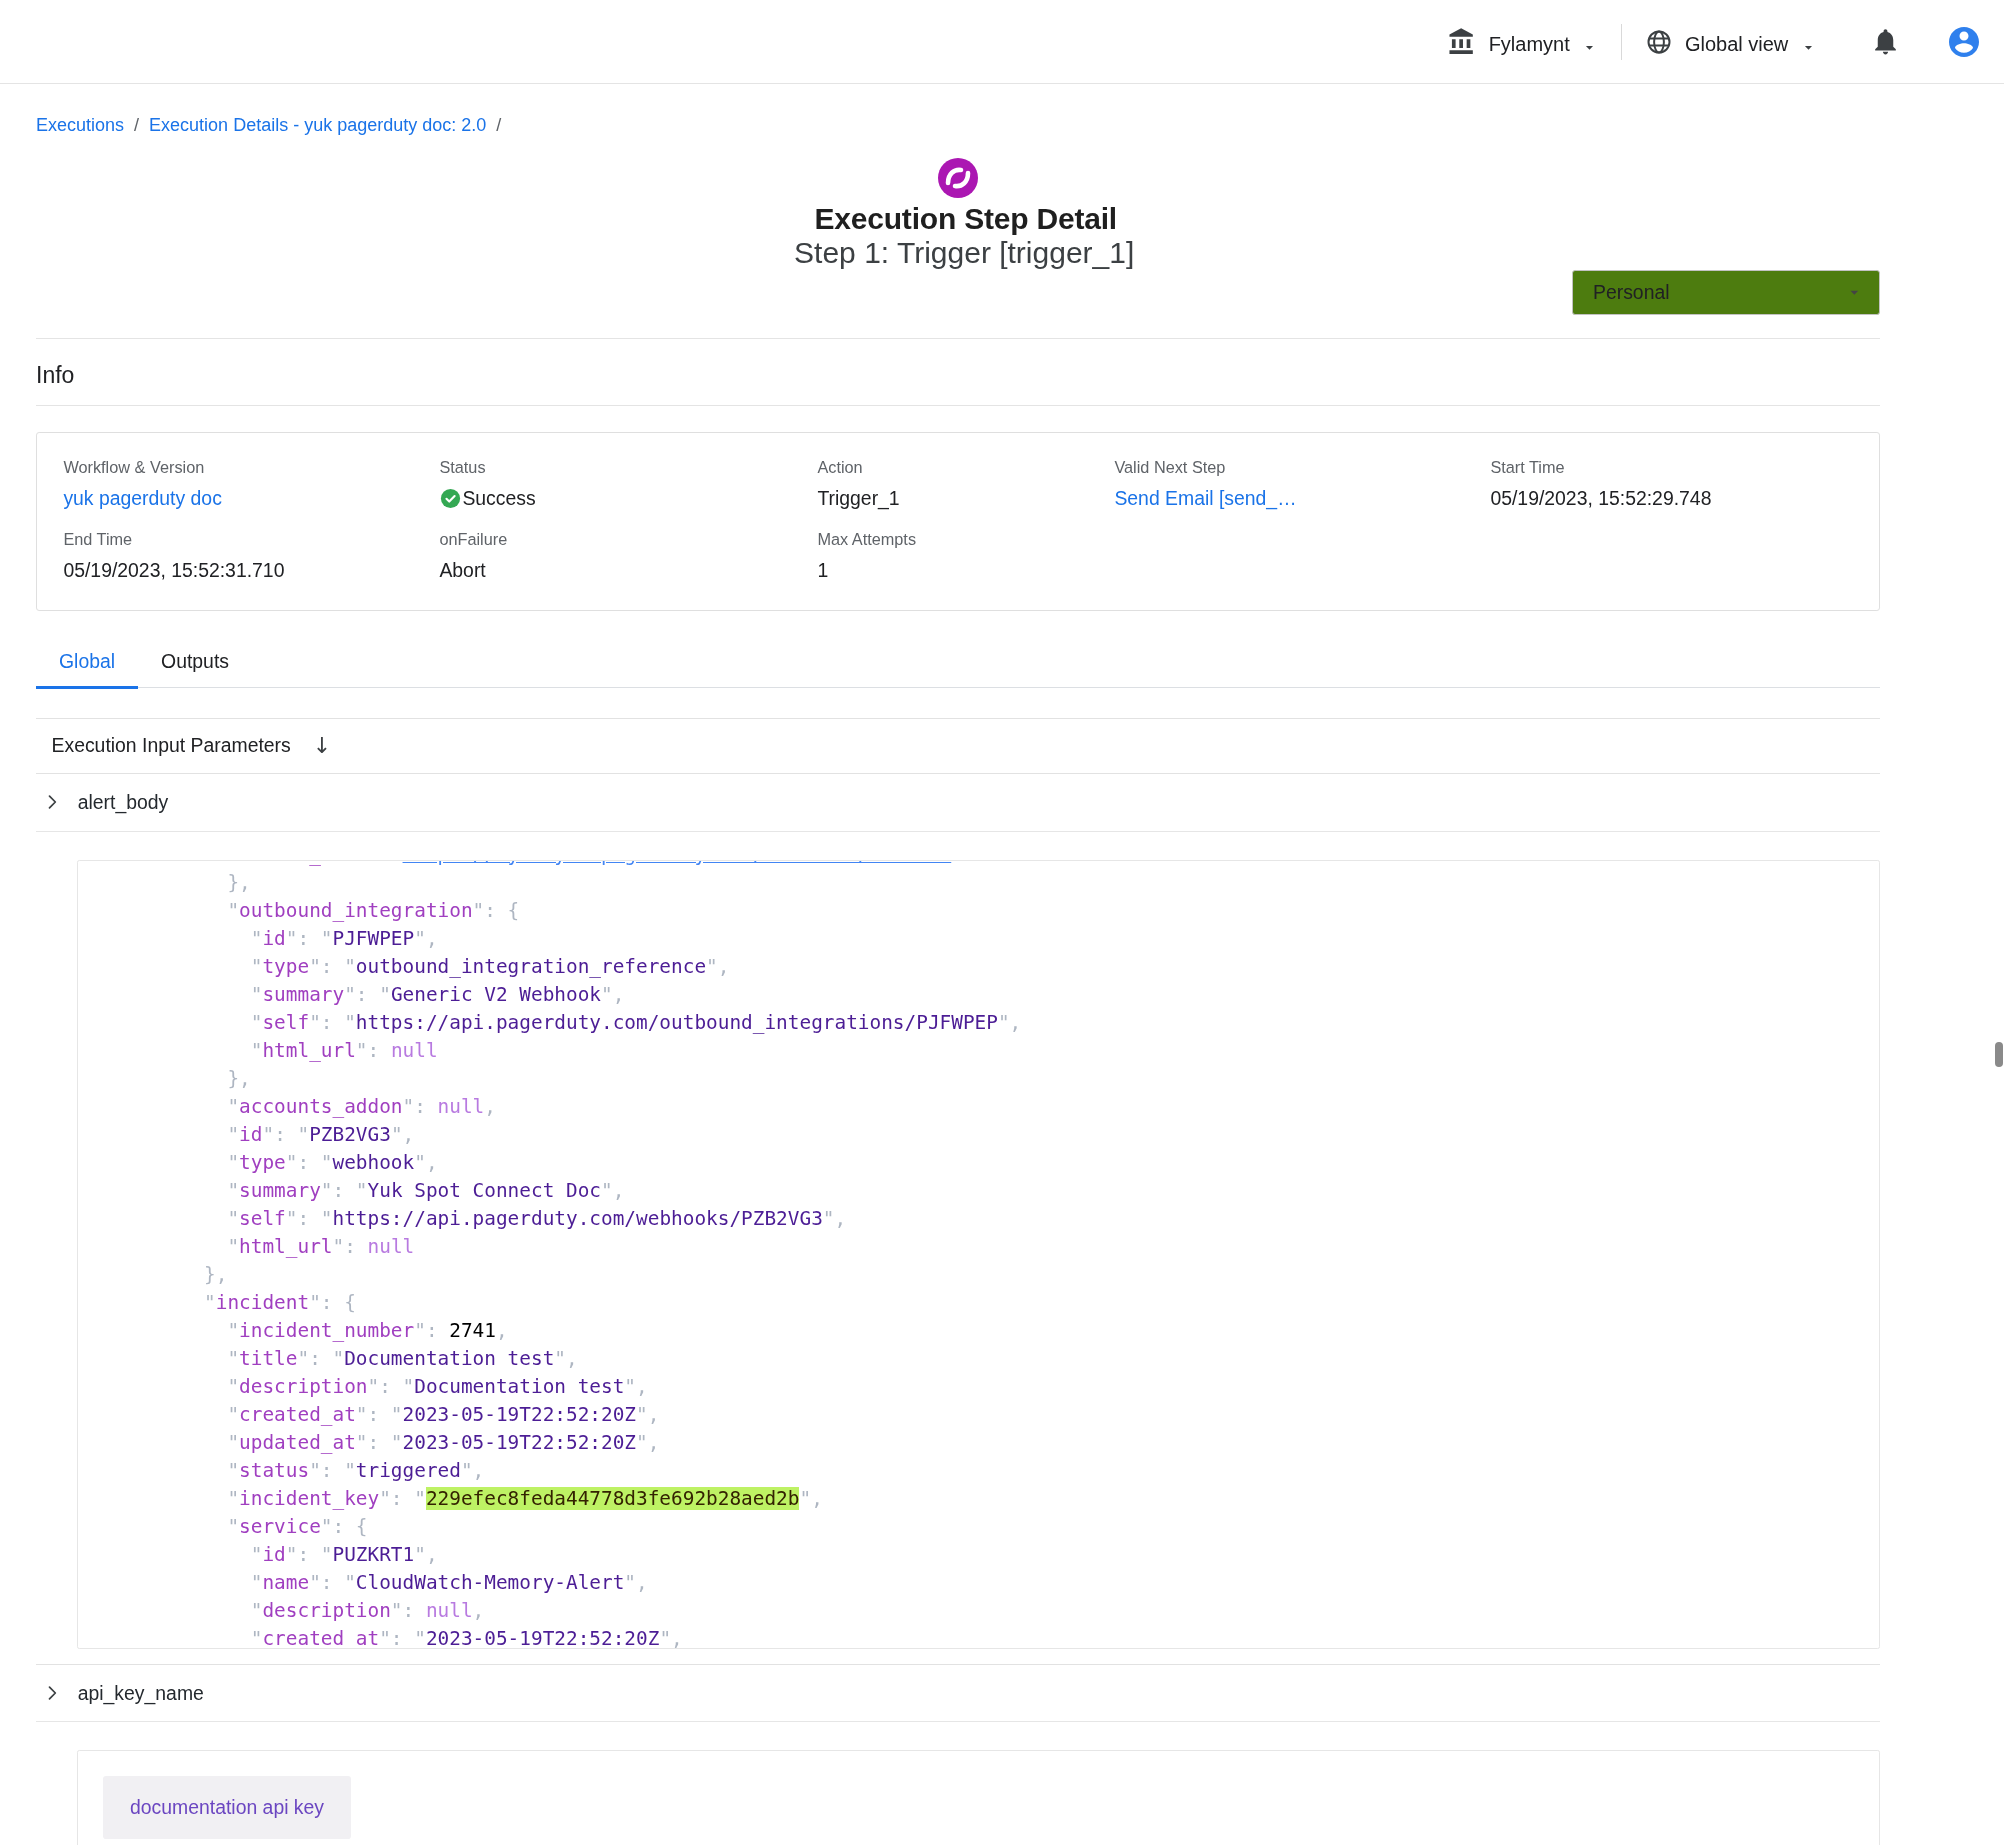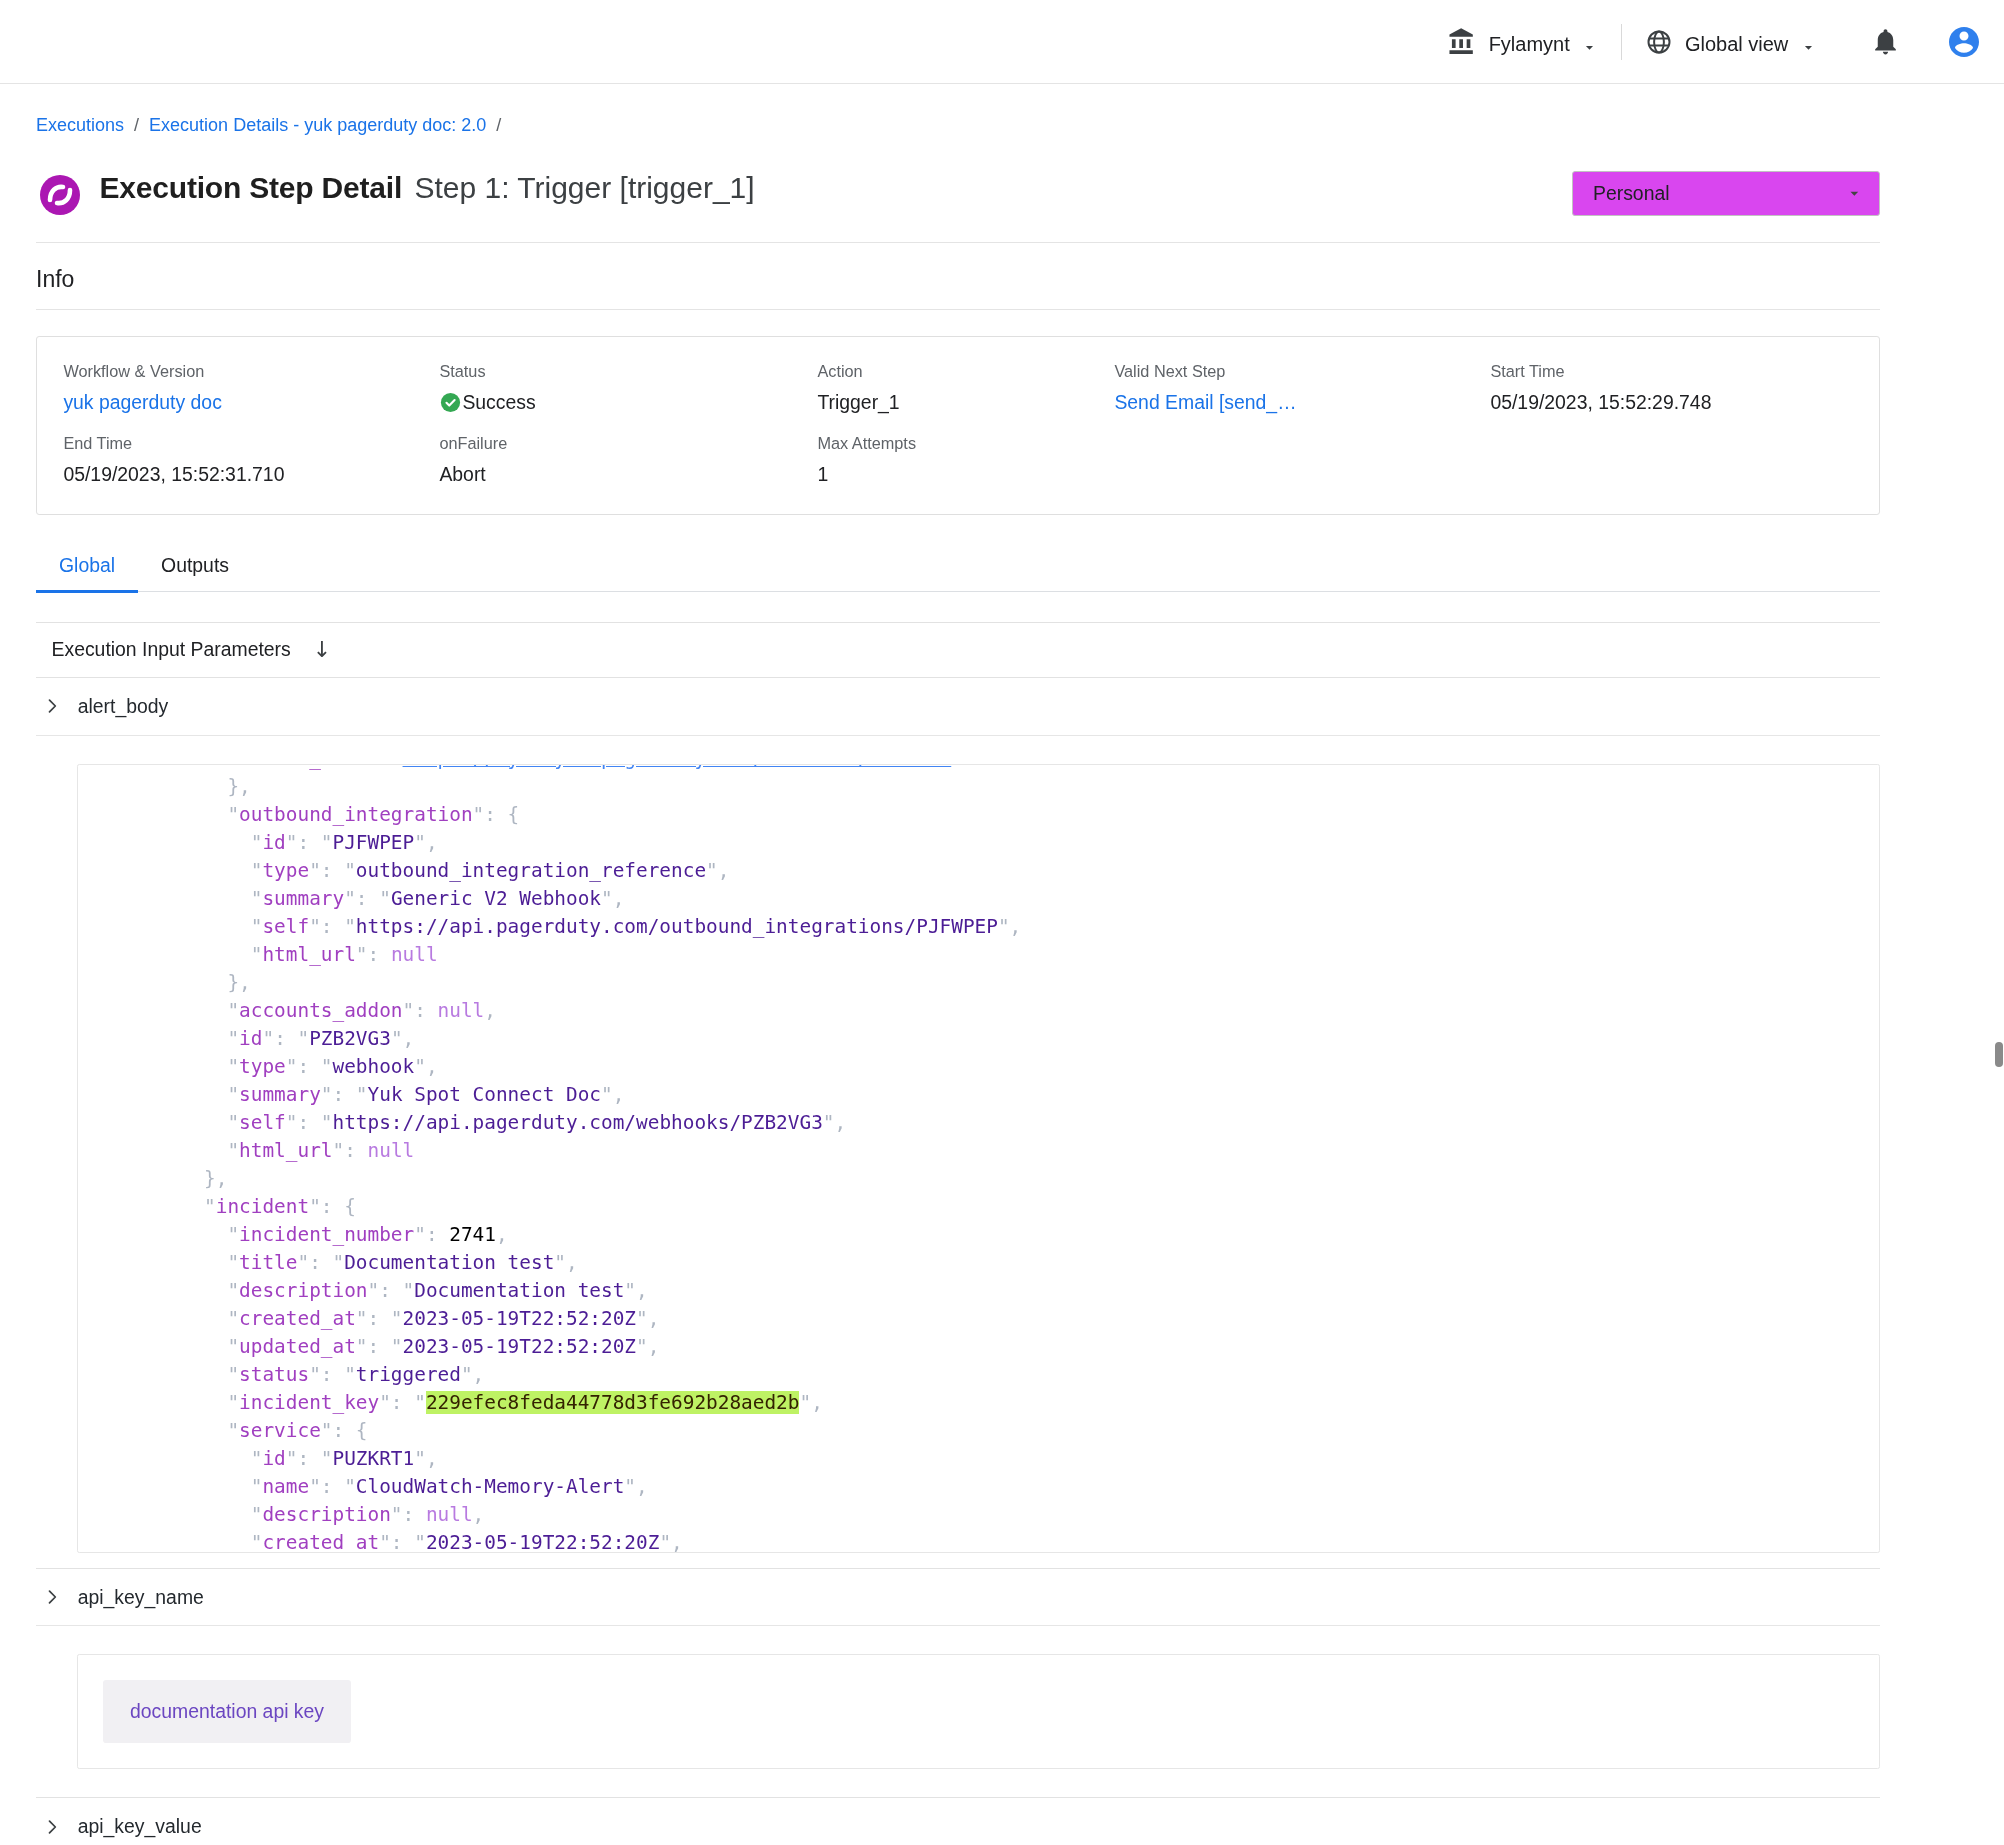--- a/index.html
+++ b/index.html
@@ -27,28 +27,28 @@
   .bell { margin-left: 53px; }
   .avatar { margin-left: 45px; }
 
   
   .content { padding: 0 125px 0 36px; }
 
   .breadcrumb { padding-top: 31px; font-size: 18px; display: flex; gap: 10px; align-items: center; }
   .breadcrumb a { color: #1a73e8; }
   .breadcrumb .sep { color: #5f6368; }
 
-  .title-row { margin-top: 35px; display: flex; align-items: flex-start; }
+  .title-row { margin-top: 18px; display: flex; align-items: center; flex-direction: column; }
   .h1 { font-size: 30px; font-weight: 700; color: #1f1f1f; margin-left: 15.5px; letter-spacing: -0.2px; }
   .subtitle { font-size: 30px; font-weight: 400; color: #3c4043; margin-left: 12.4px; }
   .select {
     margin-left: auto; width: 308px; height: 45px;
     border: 0.8px solid #c2c2c2; border-radius: 3.1px;
     display: flex; align-items: center; justify-content: space-between;
-    padding: 0 15.5px 0 20px; font-size: 19.4px; color: #202124; cursor: pointer; background: #d946ef;
+    padding: 0 15.5px 0 20px; font-size: 19.4px; color: #202124; cursor: pointer; background: #4d7c0f;
   }
 
   .rule { border: none; border-top: 0.8px solid #e4e4e4; }
   .rule-title { margin-top: 23px; }
   .info-h { margin-top: 23px; font-size: 23px; font-weight: 400; color: #202124; }
   .rule-info { margin-top: 15.5px; }
 
   .card {
     margin-top: 26.4px;
     border: 0.8px solid #dfdfdf; border-radius: 3.1px;

